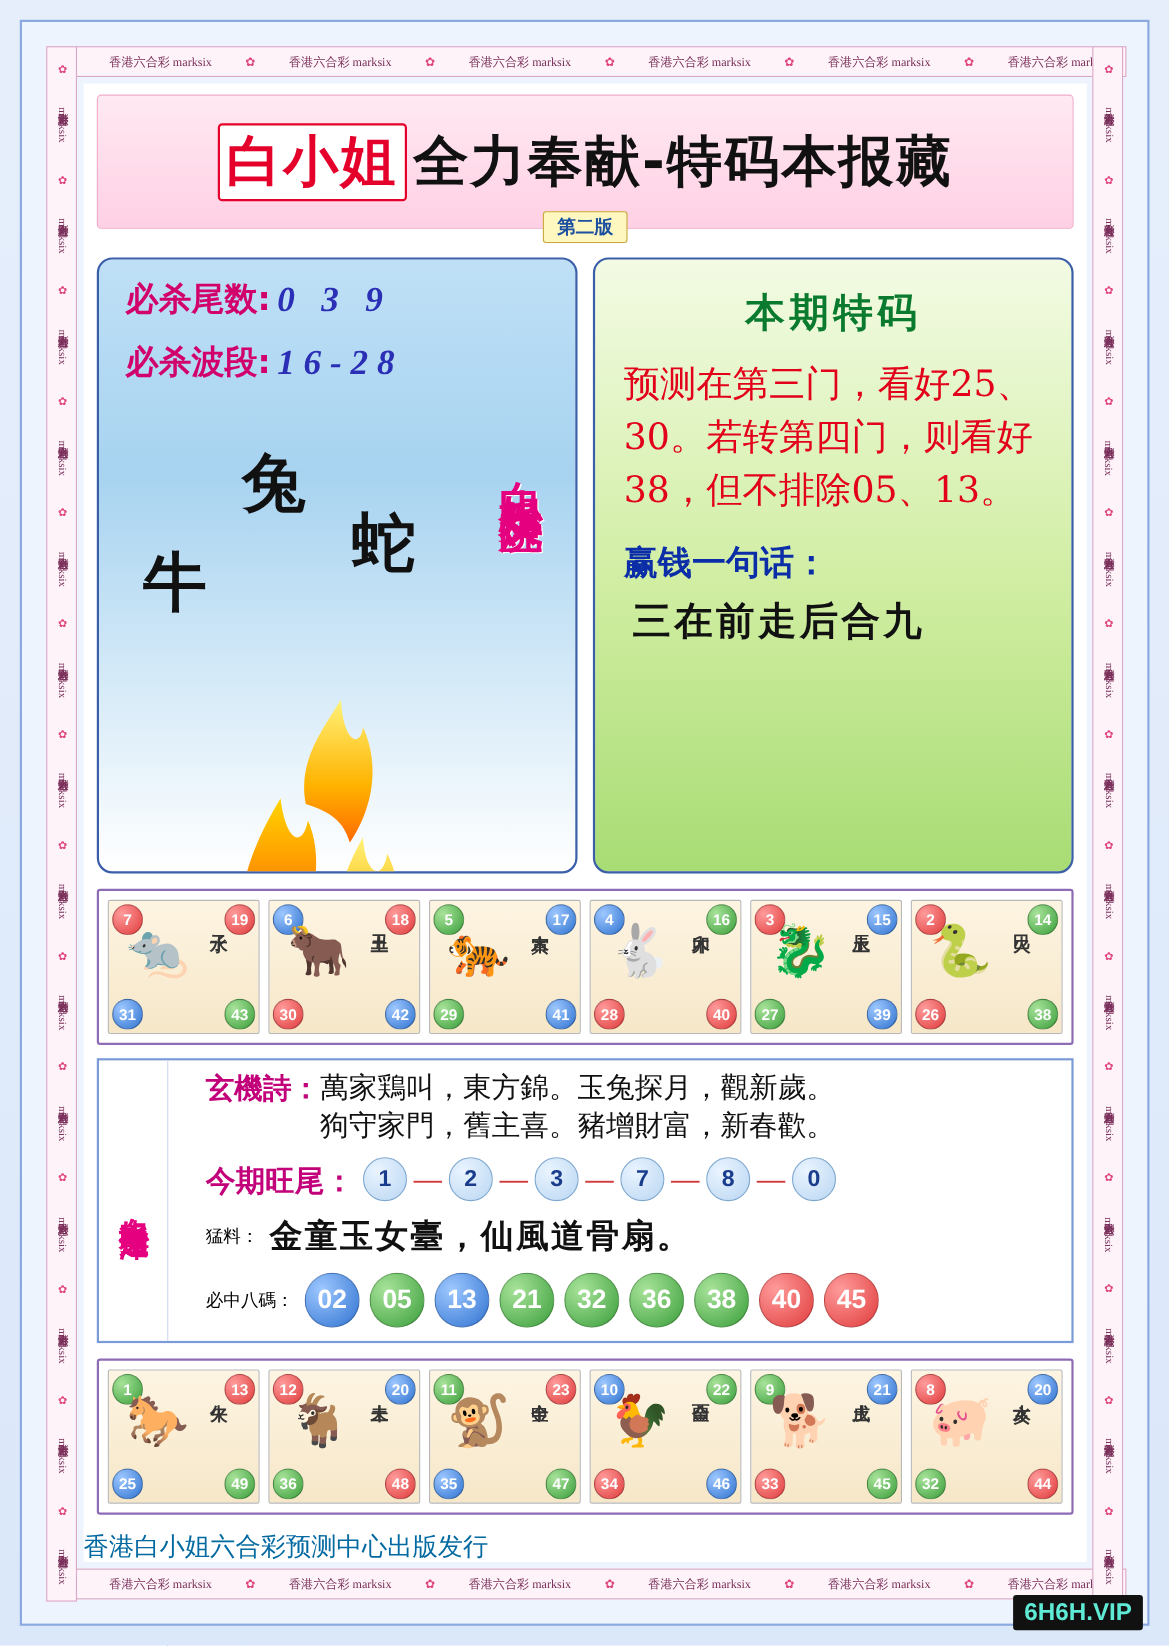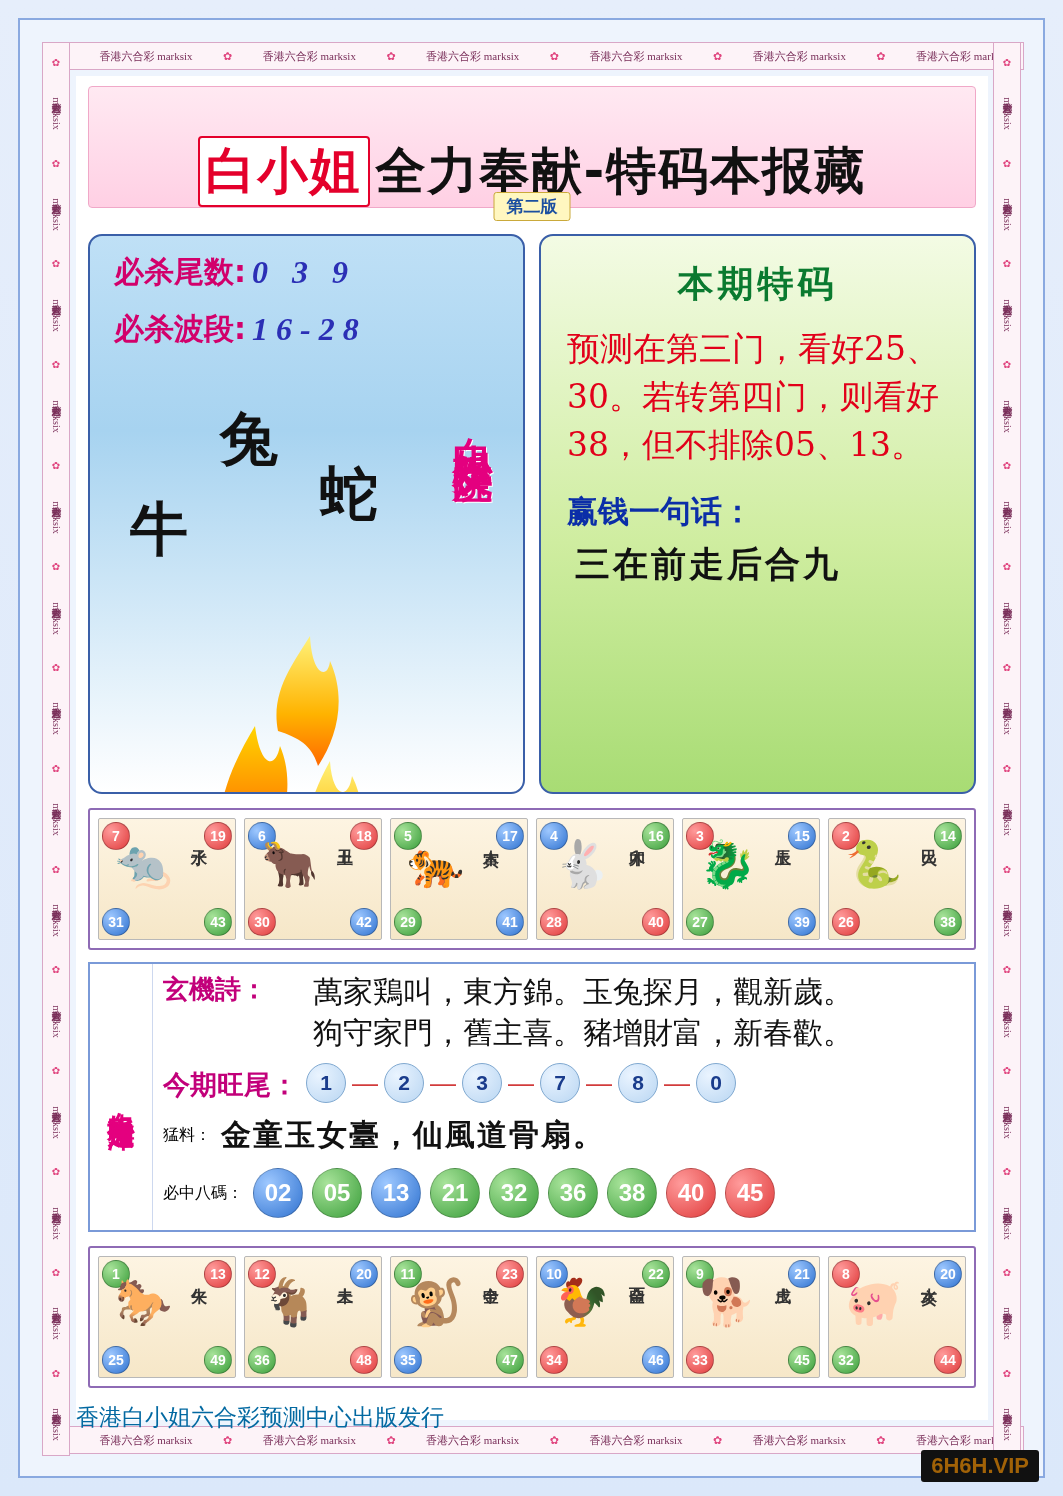--- a/index.html
+++ b/index.html
@@ -36,21 +36,21 @@
   .content{
     position:absolute;left:76px;top:76px;width:912px;height:1344px;
     background:#fff;
   }
 
   
   .titlebar{
     position:relative;margin:10px 12px 0 12px;height:120px;
     background:linear-gradient(#ffe9f2,#ffd0e4);
     border:1px solid #f0a8c8;border-radius:4px;
-    display:flex;align-items:flex-end;justify-content:center;
+    display:flex;align-items:center;justify-content:center;
   }
   .title-main{
     font-family:"DejaVu Sans", sans-serif;
     font-weight:bold;font-size:50px;letter-spacing:2px;
     display:flex;align-items:center;
   }
   .t-red{
     color:#e4002b;
     background:#ffffff;
     border:2px solid #e4002b;
@@ -141,37 +141,37 @@
   .card-label{
     position:absolute;right:26px;top:18px;writing-mode:vertical-rl;
     font-size:16px;font-weight:bold;color:#333;font-family:"DejaVu Sans", sans-serif;
   }
   .animal{
     position:absolute;left:16px;top:22px;font-size:46px;line-height:1;
   }
 
   
   .info{
-    display:flex;margin:12px 12px 0 12px;border:2px solid #7a9ad8;background:#fff;
+    display:flex;margin:12px 12px 0 12px;border:2px solid #7a9ad8;background:#fff;gap:24px;
   }
   .info-side{
     width:62px;border-right:1px solid #cdd8ef;display:flex;align-items:center;justify-content:center;
   }
   .info-side span{
     writing-mode:vertical-rl;font-size:27px;font-weight:bold;color:#e4007f;
     font-family:"DejaVu Sans", sans-serif;letter-spacing:2px;
   }
   .info-main{flex:1;padding:8px 10px 12px 10px;}
   .poem-row{display:flex;align-items:flex-start;}
   .poem-label{
     color:#c2007a;font-size:26px;font-weight:bold;white-space:nowrap;
     font-family:"DejaVu Sans", sans-serif;
   }
   .poem-text{
-    color:#111;font-size:30px;line-height:1.35;font-family:"DejaVu Serif", serif;margin-left:46px;
+    color:#111;font-size:26px;line-height:1.35;font-family:"DejaVu Serif", serif;
   }
   .row2{display:flex;align-items:flex-end;margin-top:10px;}
   .row2 .lbl{color:#c2007a;font-size:27px;font-weight:bold;font-family:"DejaVu Sans", sans-serif;white-space:nowrap;}
   .tails{display:flex;align-items:center;margin-left:8px;}
   .tail-ball{
     width:38px;height:38px;border-radius:50%;
     background:radial-gradient(circle at 32% 30%,#eaf4ff,#b9d6f2);
     border:1px solid #7fa8d0;color:#1a3c8c;font-weight:bold;font-size:21px;
     display:flex;align-items:center;justify-content:center;
   }
@@ -185,21 +185,21 @@
     display:flex;align-items:center;justify-content:center;border:1px solid rgba(0,0,0,.2);
     font-family:"Liberation Sans", sans-serif;
   }
 
   .footer{
     display:flex;gap:70px;margin-top:14px;
     font-size:23px;color:#0369a1;font-family:"DejaVu Sans", sans-serif;flex-direction:column;
   }
   .watermark{
     position:absolute;right:24px;bottom:14px;
-    background:#111;color:#a16207;font-weight:bold;font-size:22px;
+    background:#111;color:#5eead4;font-weight:bold;font-size:22px;
     padding:3px 10px;border-radius:3px;font-family:"Liberation Sans", sans-serif;
   }
 </style>
 </head>
 <body>
 
 <div class="page">
   <div class="outer-frame"></div>
 
   <div class="mk-band mk-top" id="mk-top">

